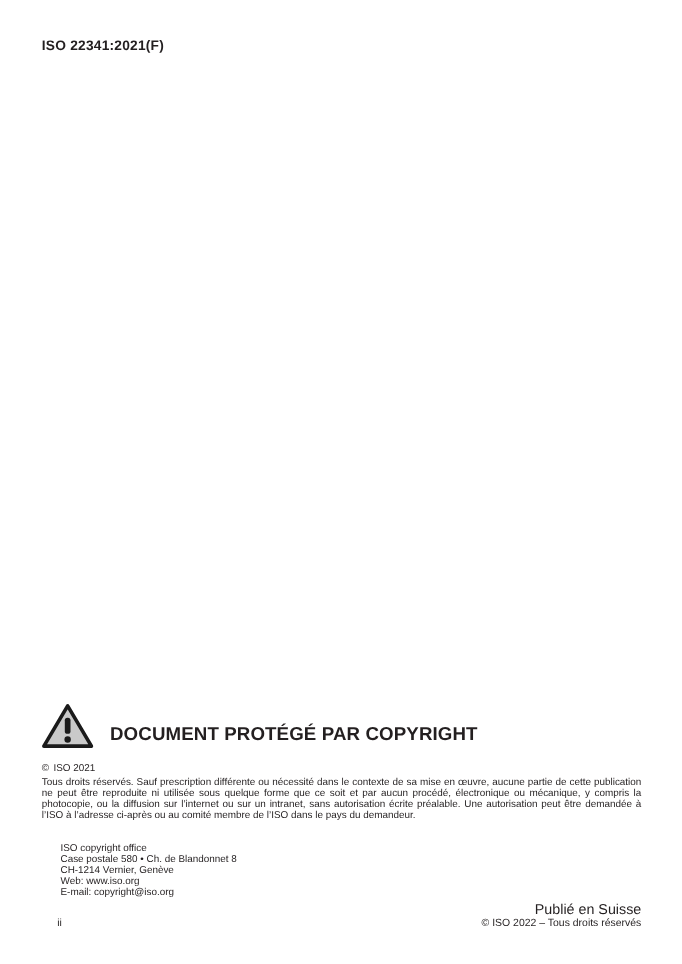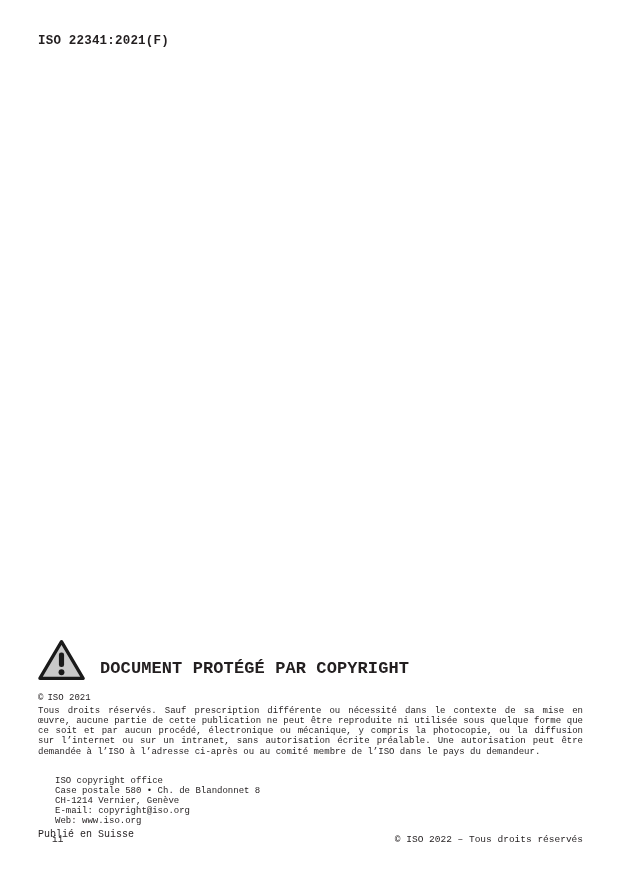--- a/index.html
+++ b/index.html
@@ -2,21 +2,21 @@
 <html><head>
 <meta charset="utf-8">
 <style>
   * { margin: 0; padding: 0; box-sizing: border-box; }
   html, body { background: #ffffff; }
   .page {
     position: relative;
     width: 620px;
     height: 876px;
     background: #ffffff;
-    font-family: Liberation Mono, monospace;
+    font-family: Liberation Sans, sans-serif;
     color: #231f20;
     overflow: hidden;
   }
   .doc-header {
     position: absolute;
     left: 38px;
     top: 34px;
     font-size: 12.5px;
     font-weight: bold;
     letter-spacing: 0.2px;
@@ -56,21 +56,22 @@
   }
   .address-block {
     margin-top: 19px;
     margin-left: 17px;
     font-size: 9px;
     line-height: 10px;
   }
   .address-line { display: block; }
   .published-line {
     margin-top: 3.5px;
-    font-size: 10px;
+    font-size: 13px;
+    text-align: right;
   }
   .doc-footer {
     position: absolute;
     left: 52px;
     right: 37px;
     top: 834px;
     display: flex;
     justify-content: space-between;
     font-size: 9.5px;
     text-align: center;
@@ -97,22 +98,22 @@
     </div>
 
     <div class="copyright-line"><span class="c-sym">©</span><span>ISO 2021</span></div>
 
     <div class="copyright-body">Tous droits réservés. Sauf prescription différente ou nécessité dans le contexte de sa mise en œuvre, aucune partie de cette publication ne peut être reproduite ni utilisée sous quelque forme que ce soit et par aucun procédé, électronique ou mécanique, y compris la photocopie, ou la diffusion sur l’internet ou sur un intranet, sans autorisation écrite préalable. Une autorisation peut être demandée à l’ISO à l’adresse ci-après ou au comité membre de l’ISO dans le pays du demandeur.</div>
 
     <div class="address-block">
       <span class="address-line">ISO copyright office</span>
       <span class="address-line">Case postale 580 • Ch. de Blandonnet 8</span>
       <span class="address-line">CH-1214 Vernier, Genève</span>
+      <span class="address-line">Web: www.iso.org</span>
       <span class="address-line">E-mail: copyright@iso.org</span>
-      <span class="address-line">Web: www.iso.org</span>
     </div>
 
     <div class="published-line">Publié en Suisse</div>
 
   </div>
 
   <div class="doc-footer">
     <span>ii</span>
     <span>© ISO 2022 – Tous droits réservés</span>
   </div>

